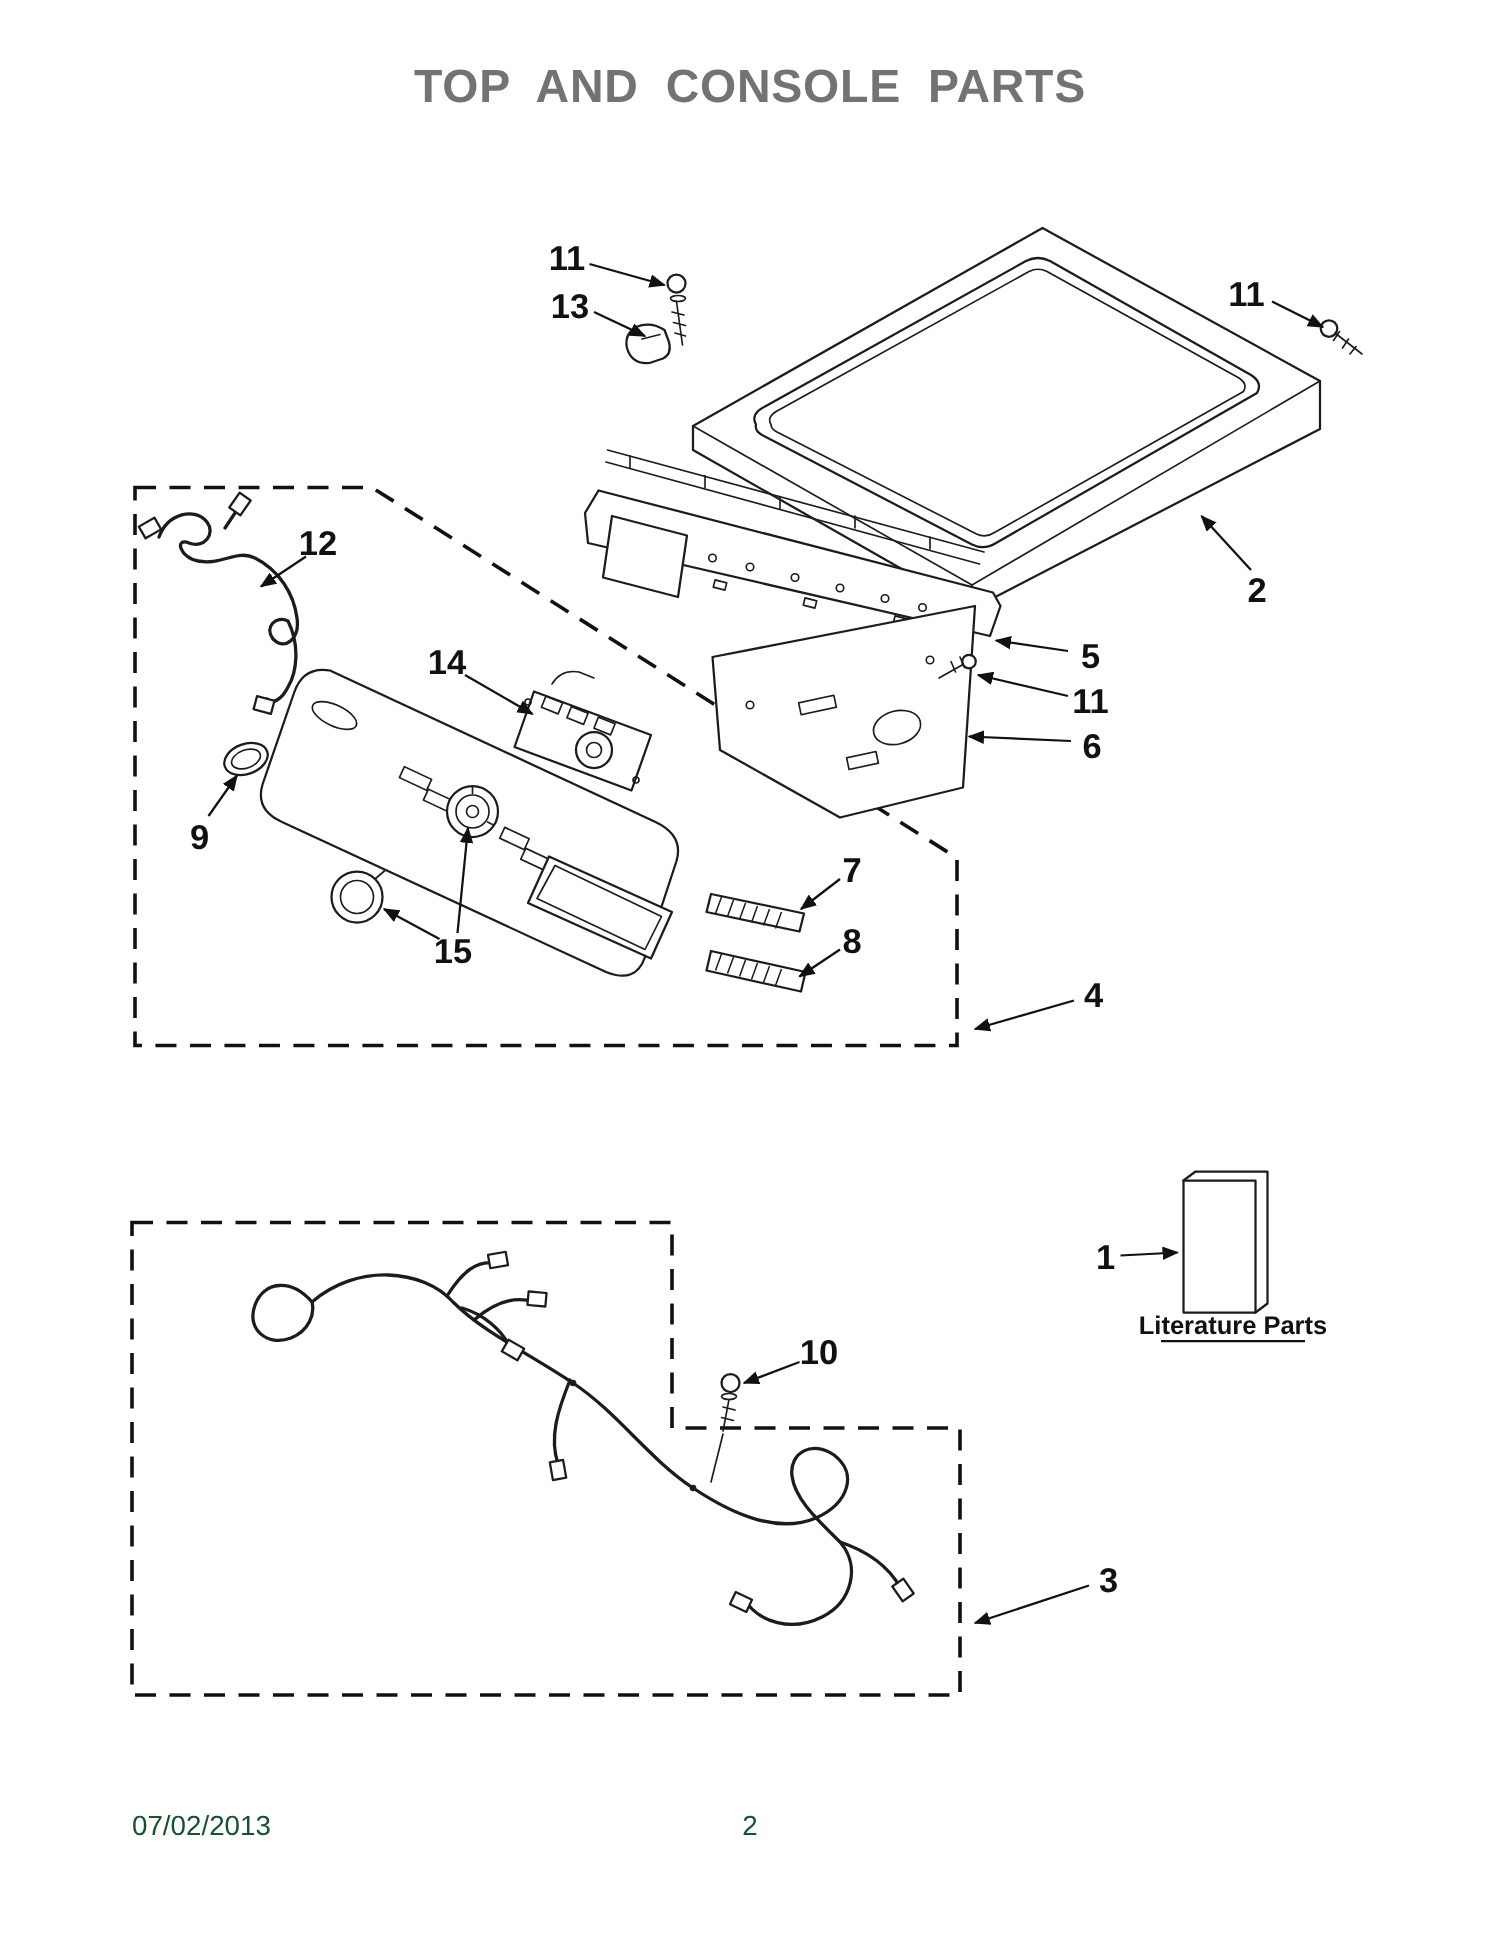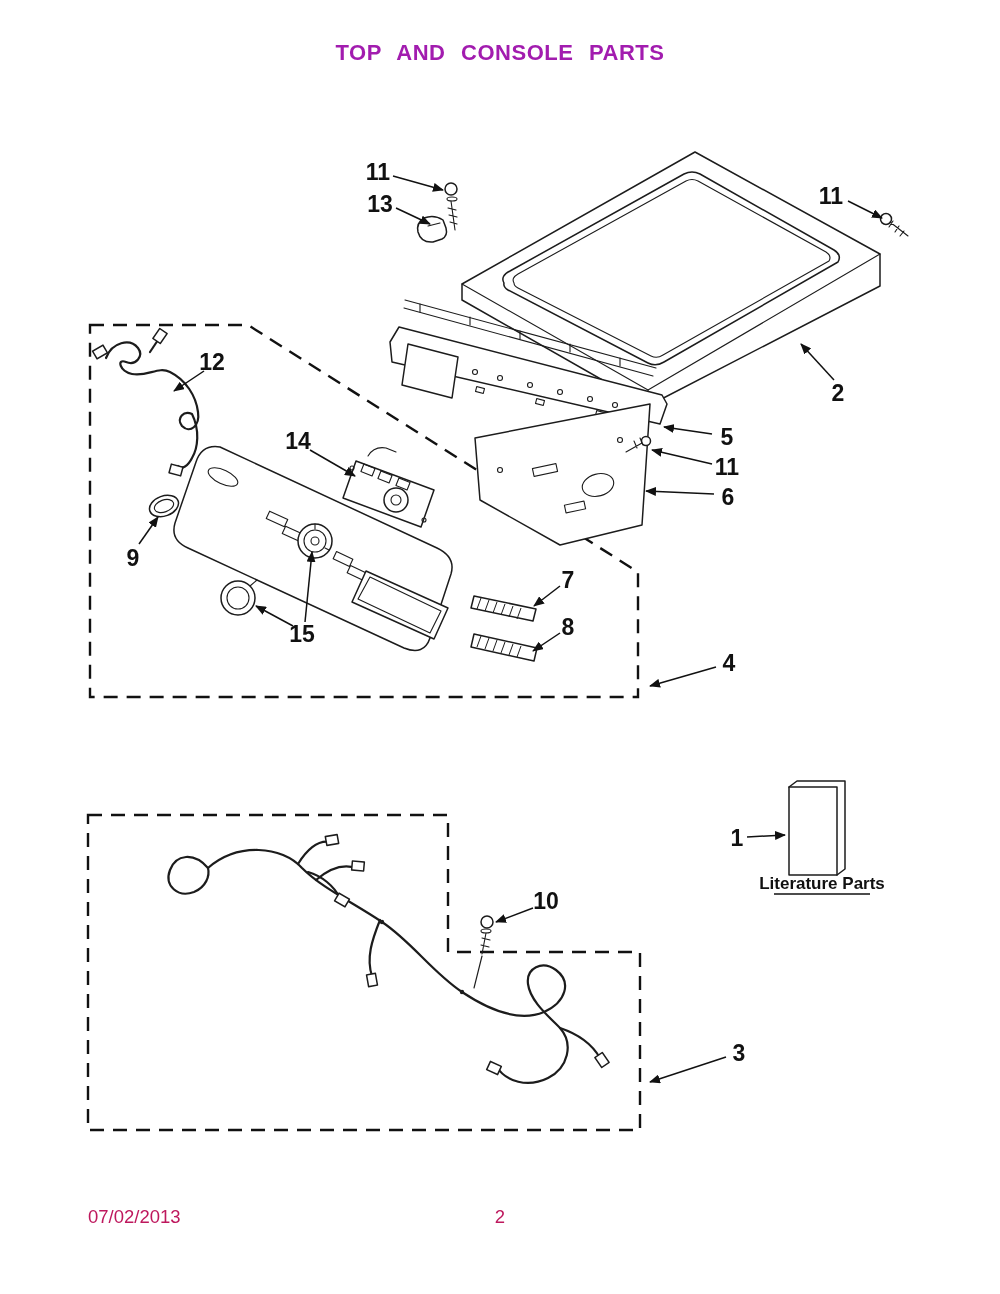--- a/index.html
+++ b/index.html
@@ -2,37 +2,37 @@
 <html><head>
 <meta charset="utf-8">
 <style>
   html,body { margin:0; padding:0; }
   body {
     width:1000px; height:1294px; background:#ffffff;
     font-family:"Liberation Sans", sans-serif; position:relative; overflow:hidden;
   }
   .title {
     position:absolute; top:40px; left:0; width:100%; margin:0;
-    text-align:center; font-size:22px; font-weight:700; color:#a21caf;
+    text-align:center; font-size:31px; font-weight:700; color:#737373;
     letter-spacing:0.5px; word-spacing:9px;
   }
   svg.diagram { position:absolute; left:0; top:0; }
 
   
   .part   { fill:#ffffff; stroke:#1c1c1c; stroke-width:1.5; stroke-linejoin:round; stroke-linecap:round; }
   .thin   { fill:none; stroke:#1c1c1c; stroke-width:1.1; stroke-linejoin:round; stroke-linecap:round; }
   .wire   { fill:none; stroke:#1c1c1c; stroke-width:2.2; stroke-linecap:round; }
   .leader { stroke:#111; stroke-width:1.5; }
   .dashed { fill:none; stroke:#111; stroke-width:2.4; stroke-dasharray:14 9; }
   .hatch  { fill:none; stroke:#1c1c1c; stroke-width:1; }
   .callout  { font:700 23px "Liberation Sans", sans-serif; fill:#111; text-anchor:middle; }
   .lit-label{ font:700 17px "Liberation Sans", sans-serif; fill:#111; text-anchor:middle; }
 
   .footer { position:absolute; top:1206px; left:0; width:100%; height:30px;
-            font-size:18.5px; color:#be185d; }
+            font-size:18.5px; color:#14532d; }
   .footer .f-date { position:absolute; left:88px;  white-space:pre; }
   .footer .f-page { position:absolute; left:50%; transform:translateX(-50%); }
   .footer .f-part { position:absolute; right:92px; white-space:pre; }
 </style>
 </head>
 <body>
 
 <h1 class="title">TOP AND CONSOLE PARTS</h1>
 
 <svg class="diagram" width="1000" height="1294" viewBox="0 0 1000 1294" xmlns="http://www.w3.org/2000/svg">

